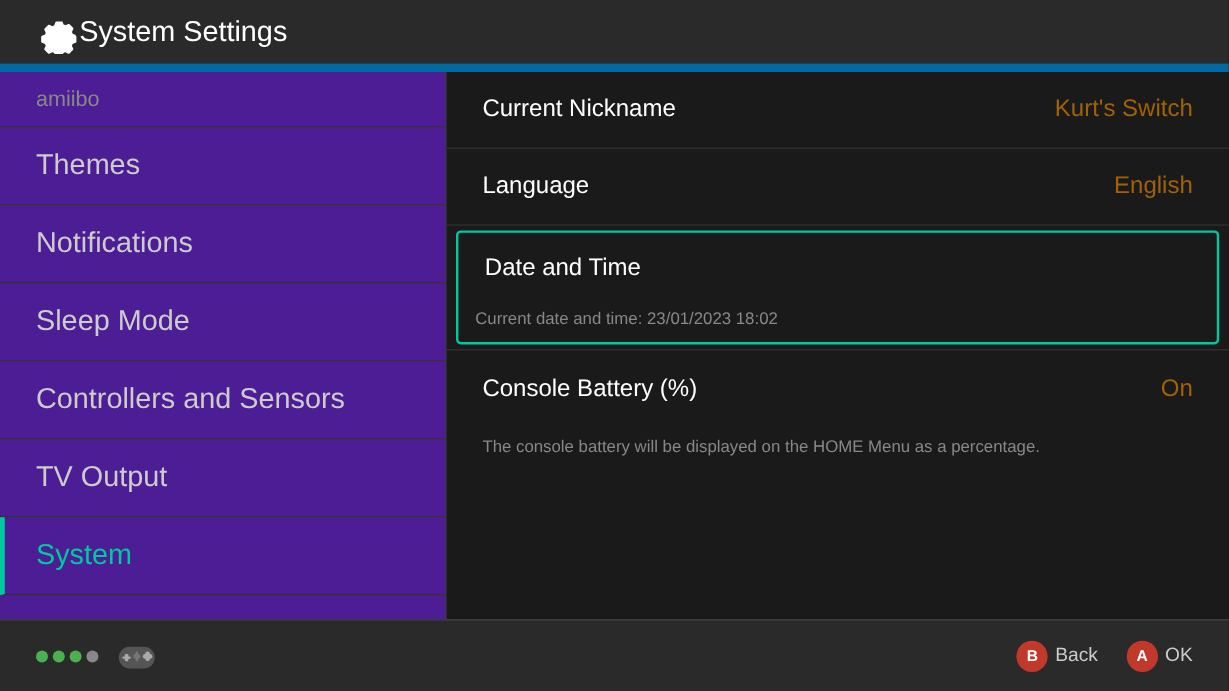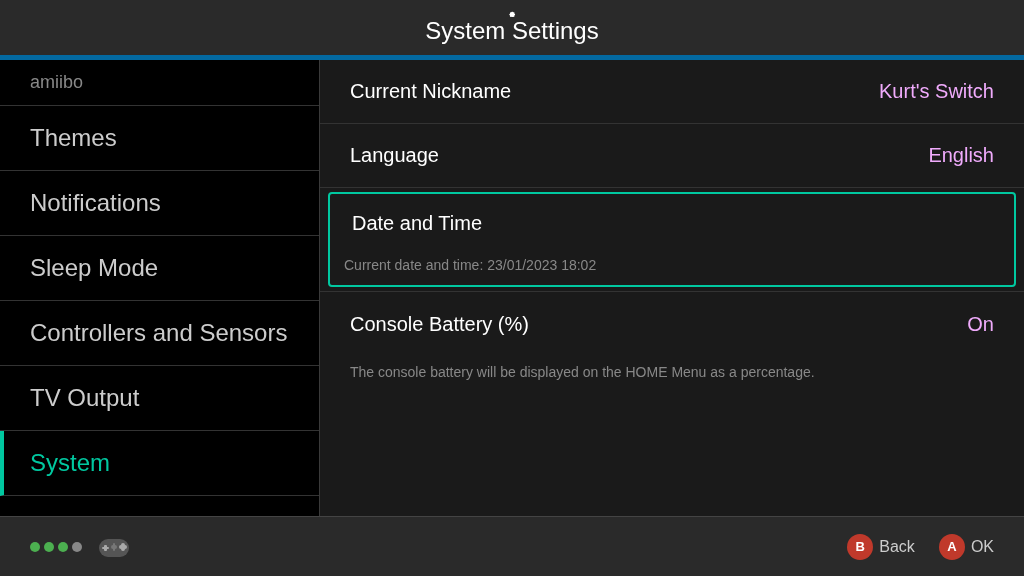--- a/index.html
+++ b/index.html
@@ -13,40 +13,39 @@
       overflow: hidden;
     }
 
     
     .header {
       display: flex;
       align-items: center;
       padding: 10px 30px;
       height: 60px;
       background: #2a2a2a;
-      border-bottom: 5px solid #0369a1;
-      flex-direction: column;
+      border-bottom: 7px solid #0369a1;
     }
 
     .header-title {
       font-size: 24px;
       font-weight: 400;
       color: #ffffff;
     }
 
     
     .main-content {
       display: flex;
       height: 456px; 
     }
 
     
     .sidebar {
-      width: 320px;
-      background: #000000;
+      width: 372px;
+      background: #4c1d95;
       border-right: 1px solid #3a3a3a;
       overflow: hidden;
       padding-top: 0;
     }
 
     .sidebar-item {
       padding: 18px 30px;
       font-size: 24px;
       color: #cccccc;
       cursor: pointer;
@@ -81,21 +80,21 @@
       min-height: 64px;
     }
 
     .content-row-label {
       font-size: 20px;
       color: #ffffff;
     }
 
     .content-row-value {
       font-size: 20px;
-      color: #f0abfc;
+      color: #a16207;
     }
 
     .content-row-sub {
       padding: 8px 30px 16px;
       font-size: 14px;
       color: #888;
     }
 
     .date-time-block {
       border-bottom: 1px solid #333;

